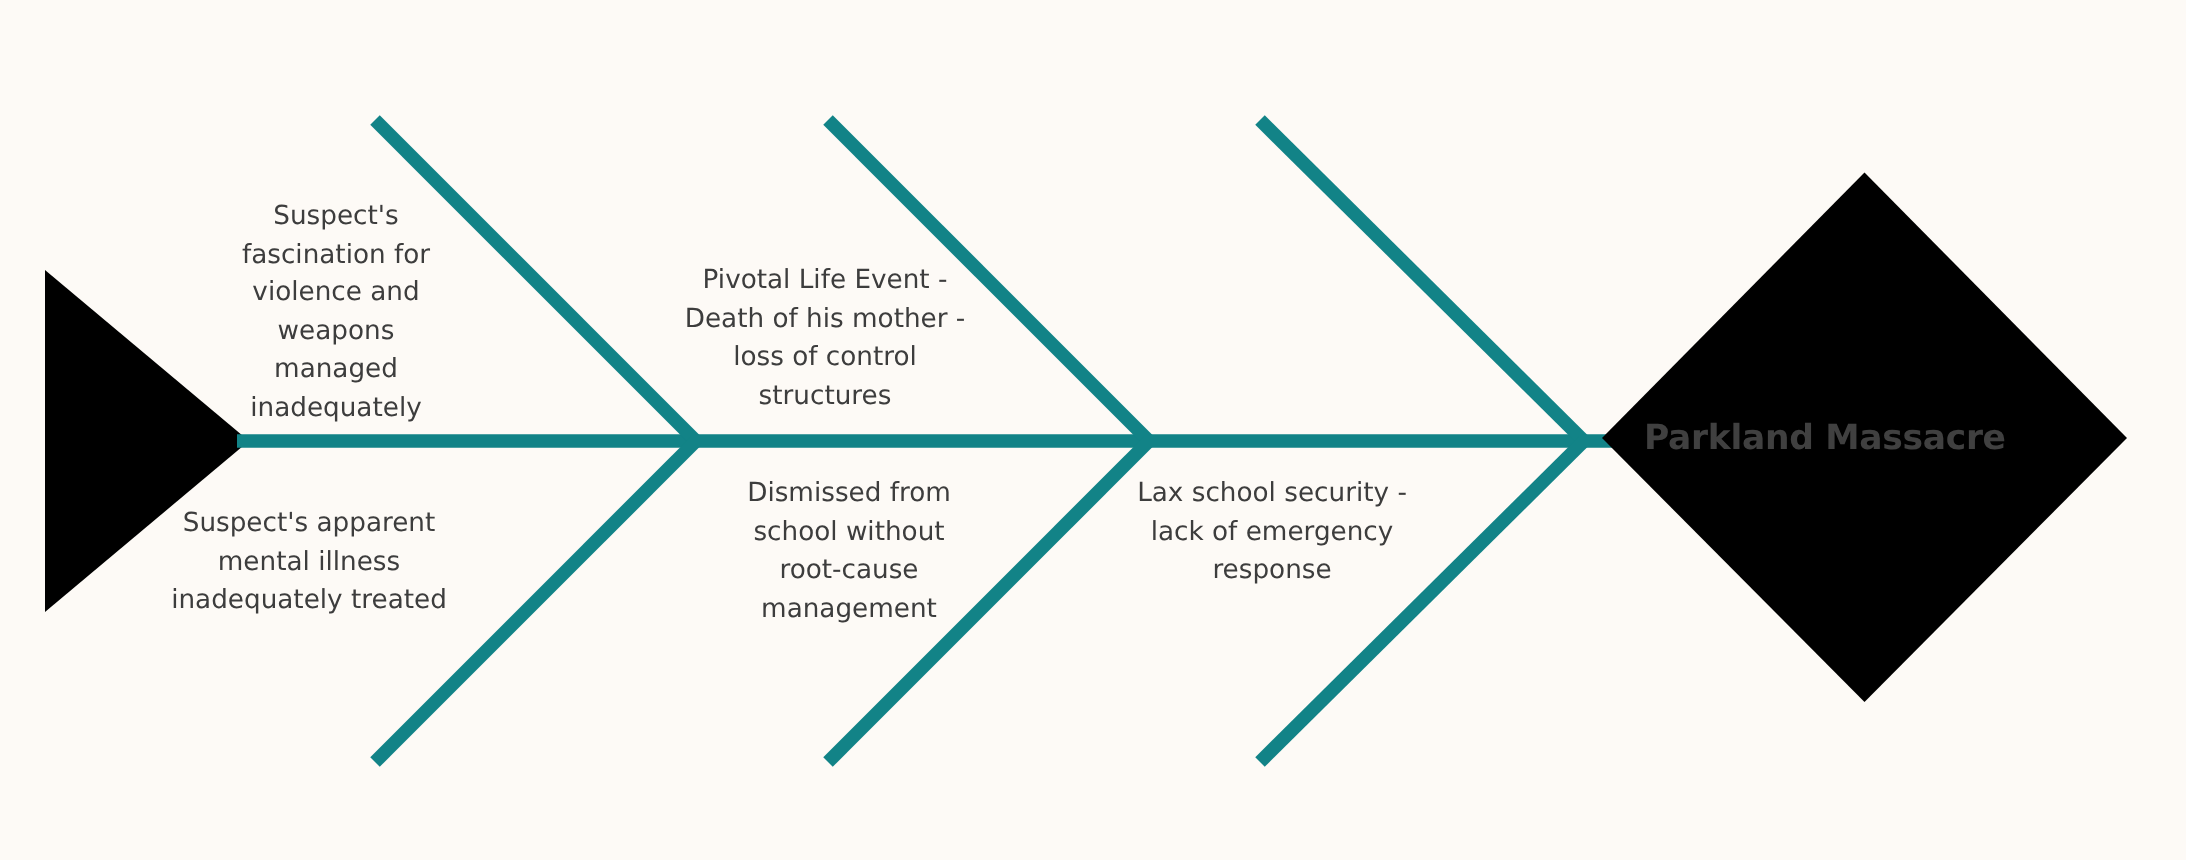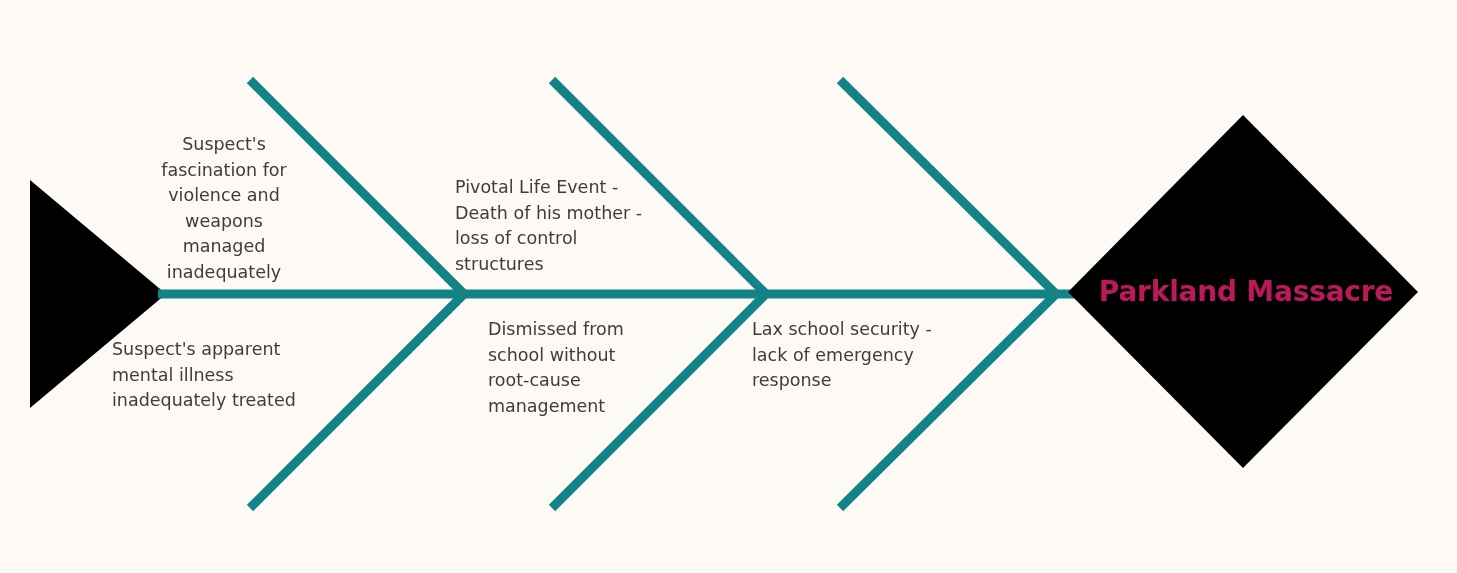--- a/index.html
+++ b/index.html
@@ -28,32 +28,32 @@
     height: 573px;
   }
   .cause-label {
     position: absolute;
     color: #3D3D3D;
     font-family: "DejaVu Sans", sans-serif;
     font-size: 17.5px;
     line-height: 25.6px;
     white-space: pre-line;
   }
-  .cause-label.align-right { text-align: left; }
+  .cause-label.align-right { text-align: center; }
   .cause-label.align-center { text-align: center; }
 
   .effect-label {
     position: absolute;
     left: 1096px;
     top: 256px;
     width: 300px;
-    text-align: center;
-    color: #be185d;
+    text-align: left;
+    color: #404040;
     font-family: "DejaVu Sans", sans-serif;
-    font-size: 28px;
+    font-size: 23px;
     font-weight: bold;
     letter-spacing: -0.2px;
     line-height: 32px;
   }
 
   
   #lbl-u1 { left: 148px;  top: 112px; width: 152px; }
   #lbl-u2 { left: 455px;  top: 155px; width: 190px; }
   #lbl-u3 { left: 790px;  top: 194px; width: 152px; }
   #lbl-l1 { left: 112px;  top: 317px; width: 188px; }

